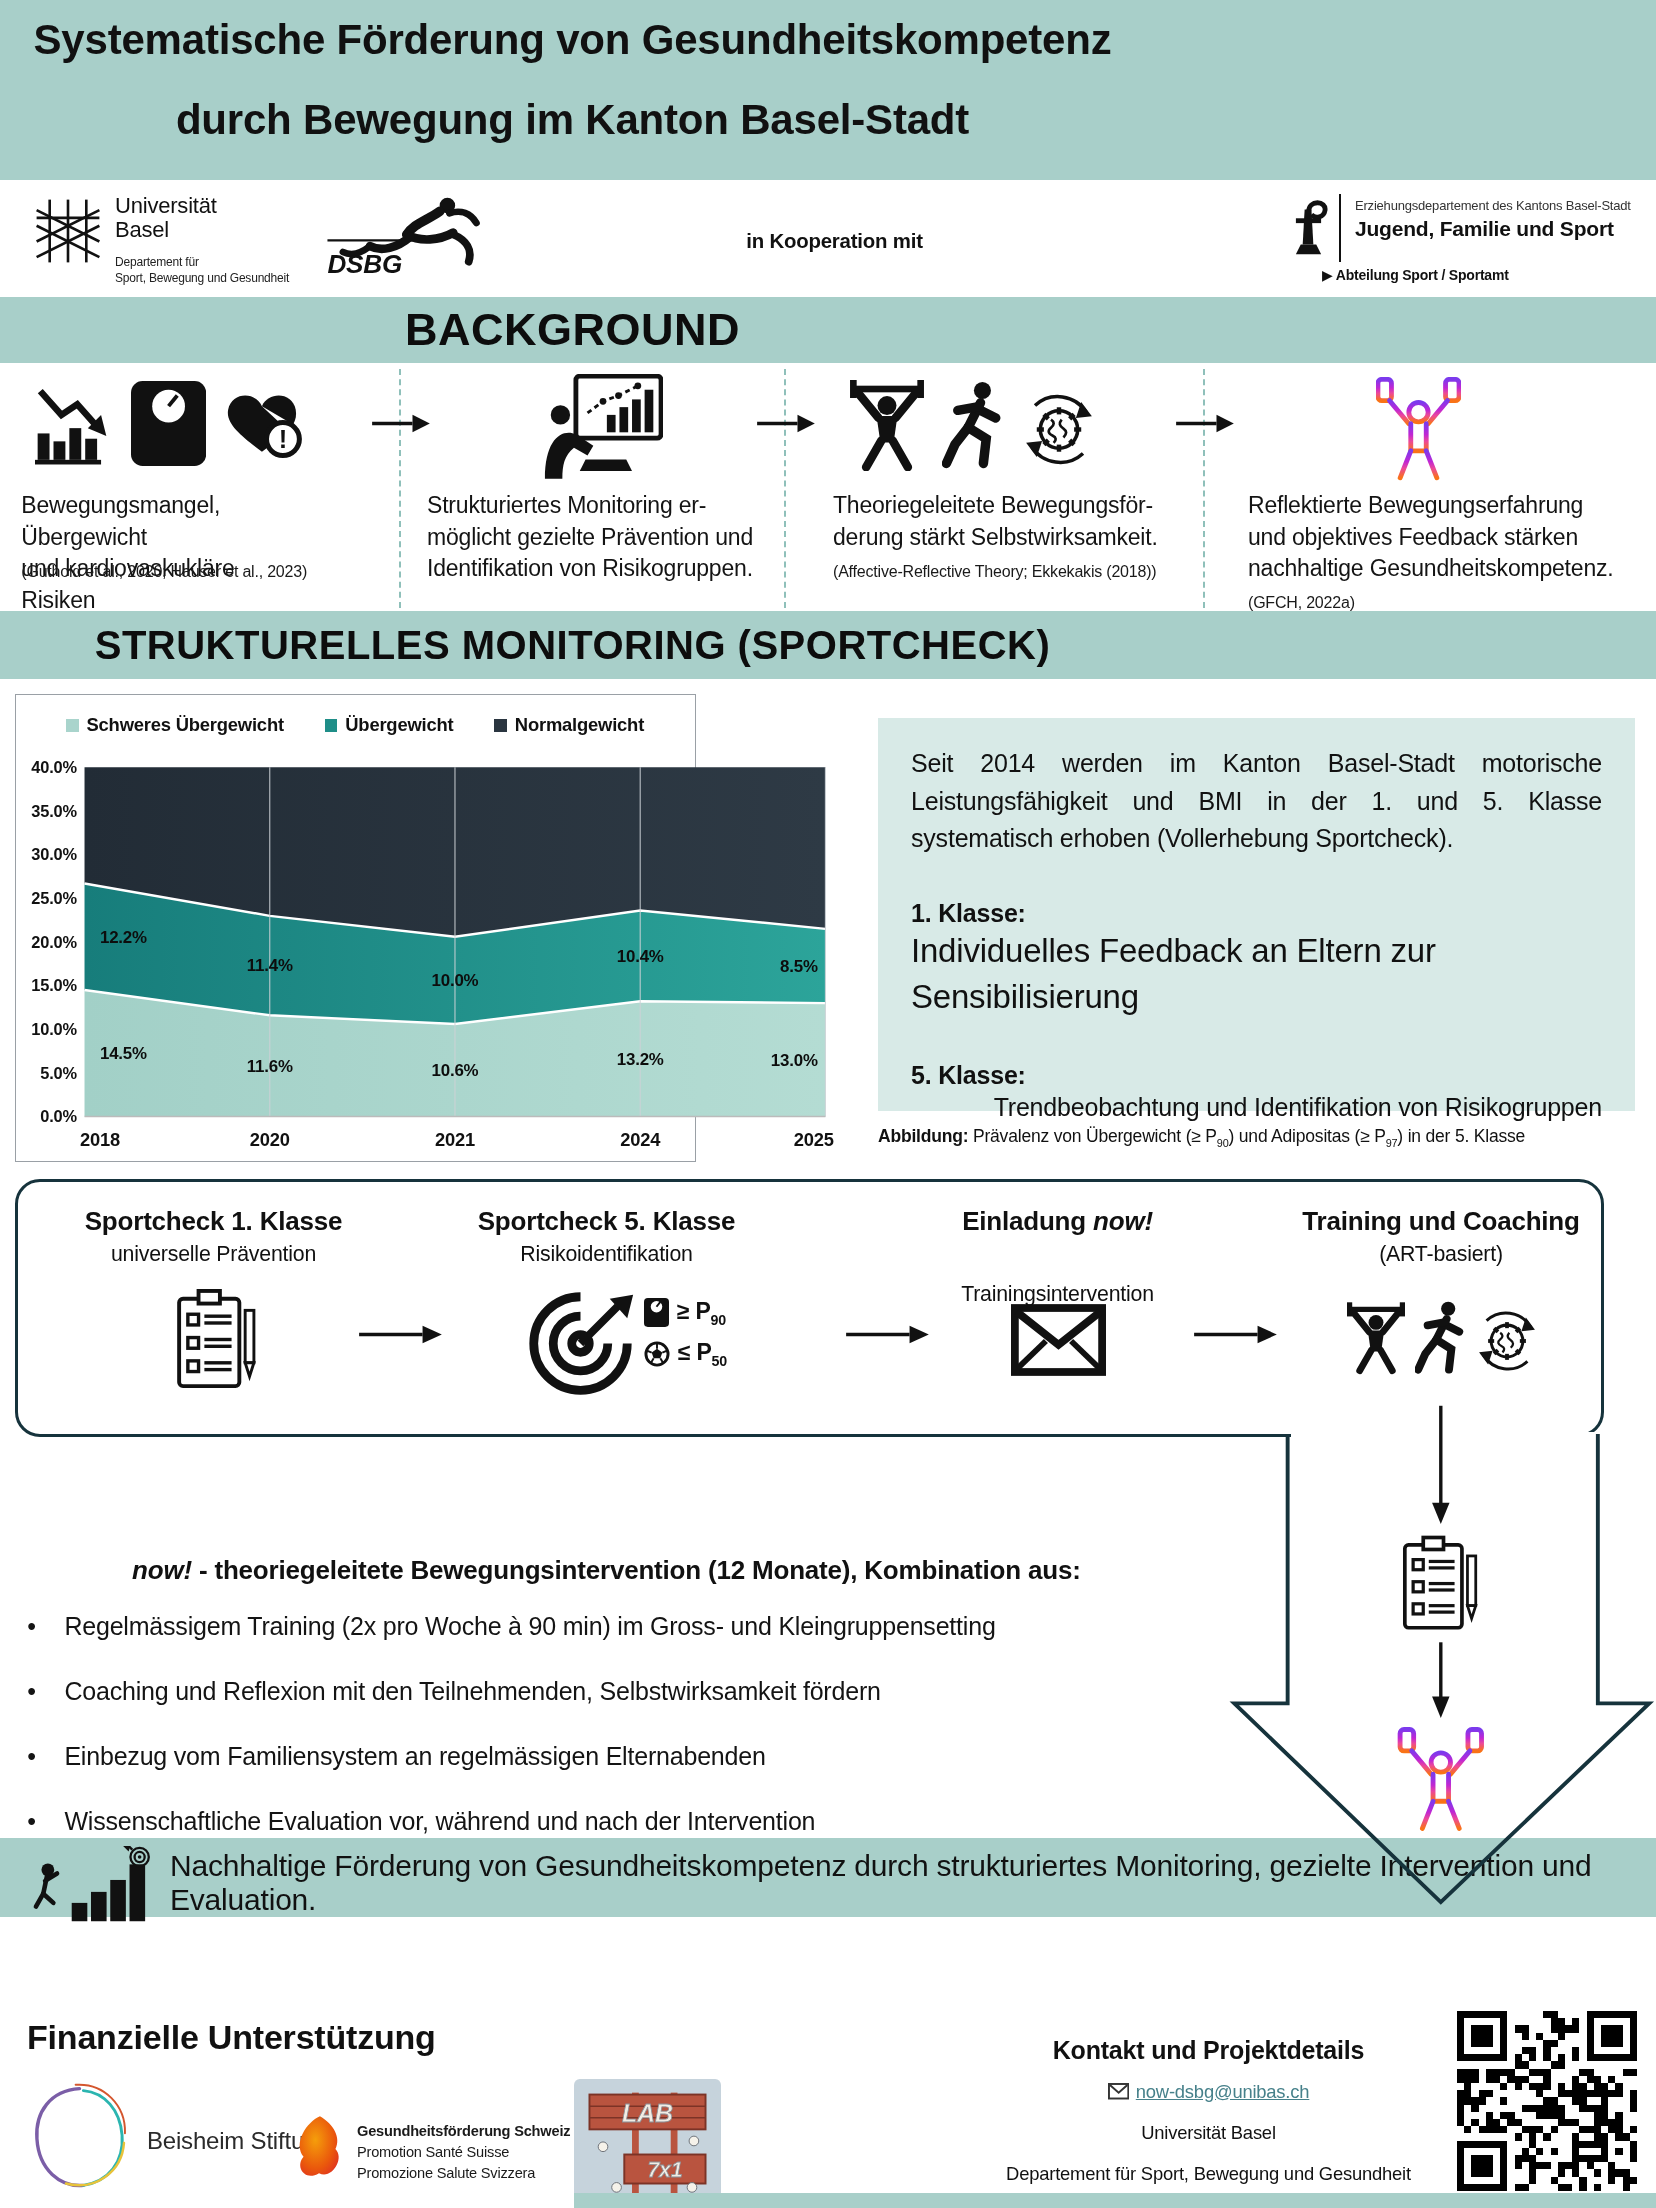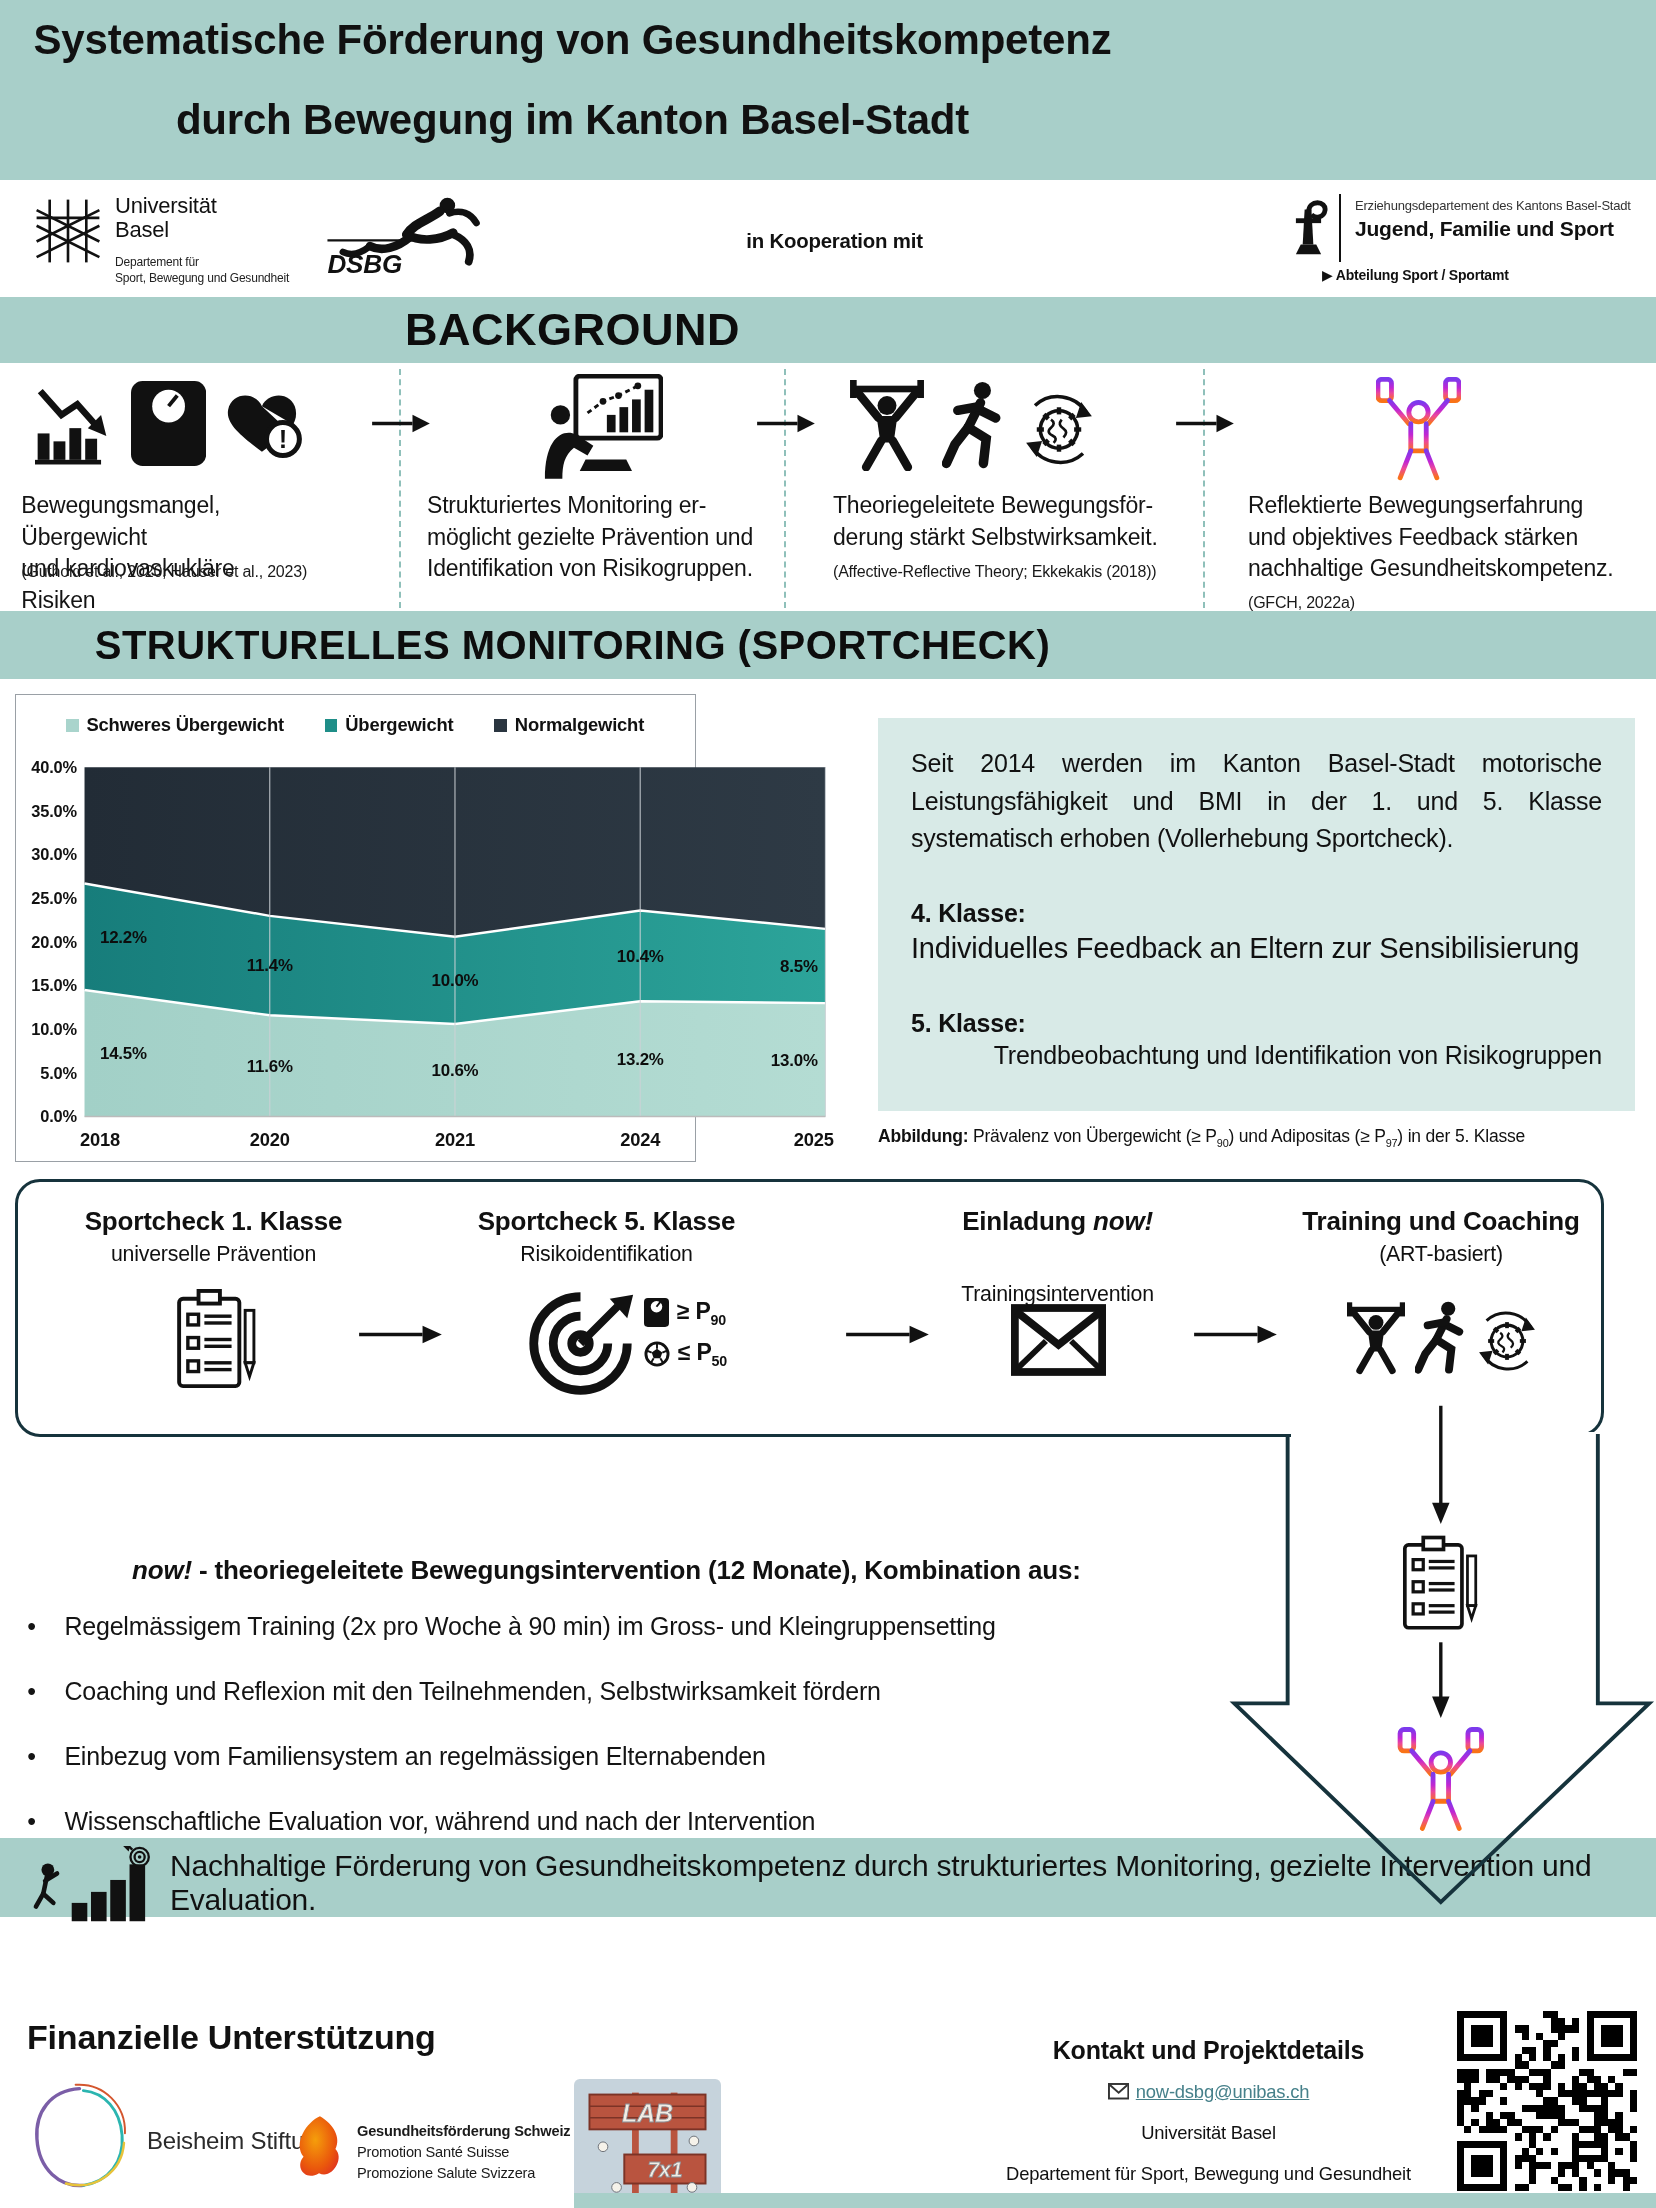--- a/index.html
+++ b/index.html
@@ -307,22 +307,22 @@
         <text x="86" y="377.3875" text-anchor="start" font-size="17.5" font-weight="bold" font-family="Liberation Sans, DejaVu Sans, sans-serif" fill="#0d0d0d">14.5%</text>
         <text x="262" y="390.51" text-anchor="middle" font-size="17.5" font-weight="bold" font-family="Liberation Sans, DejaVu Sans, sans-serif" fill="#0d0d0d">11.6%</text>
         <text x="454" y="395.03499999999997" text-anchor="middle" font-size="17.5" font-weight="bold" font-family="Liberation Sans, DejaVu Sans, sans-serif" fill="#0d0d0d">10.6%</text>
         <text x="646" y="383.27" text-anchor="middle" font-size="17.5" font-weight="bold" font-family="Liberation Sans, DejaVu Sans, sans-serif" fill="#0d0d0d">13.2%</text>
         <text x="830" y="384.175" text-anchor="end" font-size="17.5" font-weight="bold" font-family="Liberation Sans, DejaVu Sans, sans-serif" fill="#0d0d0d">13.0%</text>
       </svg>
   </div>
 
   <div class="abs" style="left:878px; top:718px; width:757px; height:393px; background:#d8eae7; padding:27px 33px;">
     <div style="font-size:25px; line-height:1.5; text-align:justify;">Seit 2014 werden im Kanton Basel-Stadt motorische Leistungsfähigkeit  und BMI in der 1. und 5. Klasse systematisch erhoben (Vollerhebung Sportcheck).</div>
-    <div style="font-size:25px; font-weight:bold; margin-top:41px;">4. Klasse:</div>
-    <div style="font-size:29px; line-height:1.4;">Individuelles Feedback an Eltern  zur Sensibilisierung</div>
+    <div style="font-size:25px; font-weight:bold; margin-top:41px;">1. Klasse:</div>
+    <div style="font-size:33px; line-height:1.4;">Individuelles Feedback an Eltern  zur Sensibilisierung</div>
     <div style="font-size:25px; font-weight:bold; margin-top:41px;">5. Klasse:</div>
     <div style="font-size:25px; line-height:1.4;text-align:right;">Trendbeobachtung und Identifikation von Risikogruppen</div>
   </div>
   <div class="abs" style="left:878px; top:1126px; width:767px; font-size:17.5px;">
     <span class="b">Abbildung:</span><span> Prävalenz von Übergewicht (≥ P</span><sub>90</sub><span>) und Adipositas (≥ P</span><sub>97</sub><span>) in der 5. Klasse</span>
   </div>
 
   <div class="abs" style="left:14.6px; top:1179px; width:1589px; height:258px; border:3.9px solid #16333c; border-radius:25px;"></div>
 
   <div class="abs flow-title" style="left:58px; top:1206px; width:311px;">Sportcheck 1. Klasse</div>

